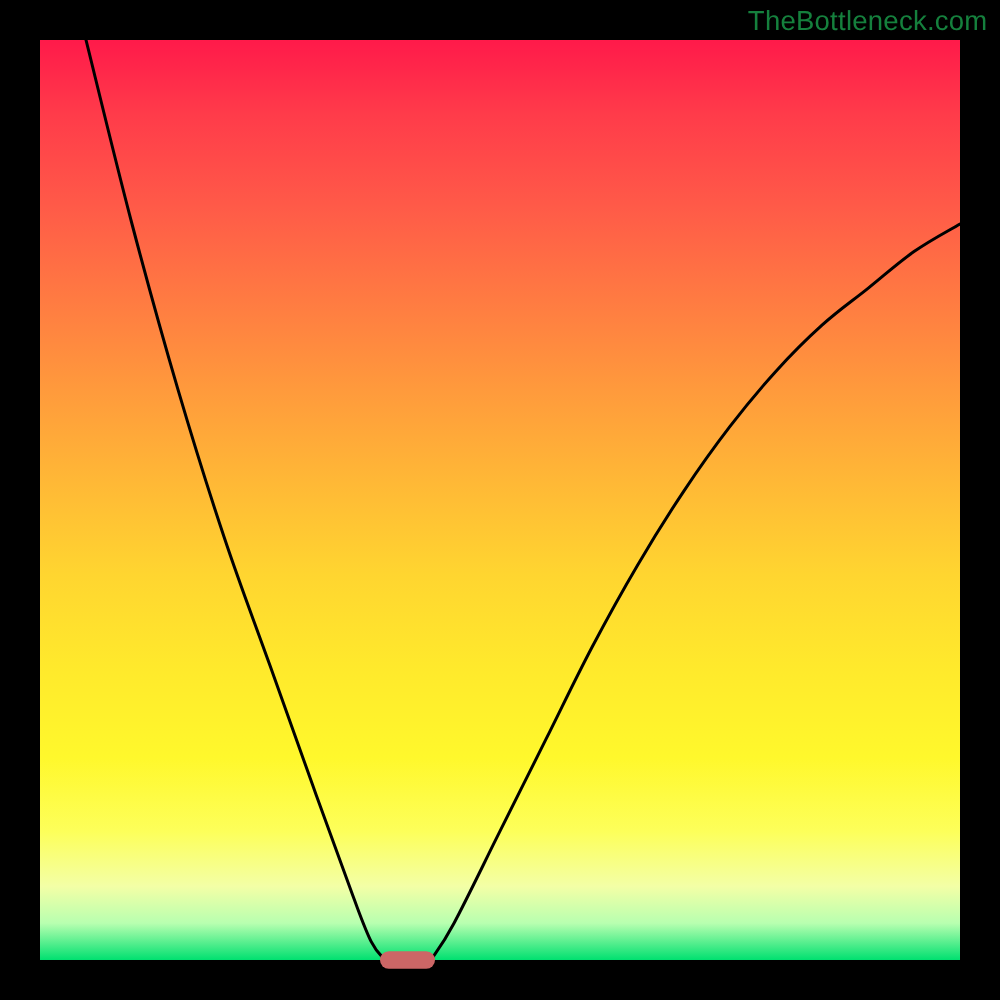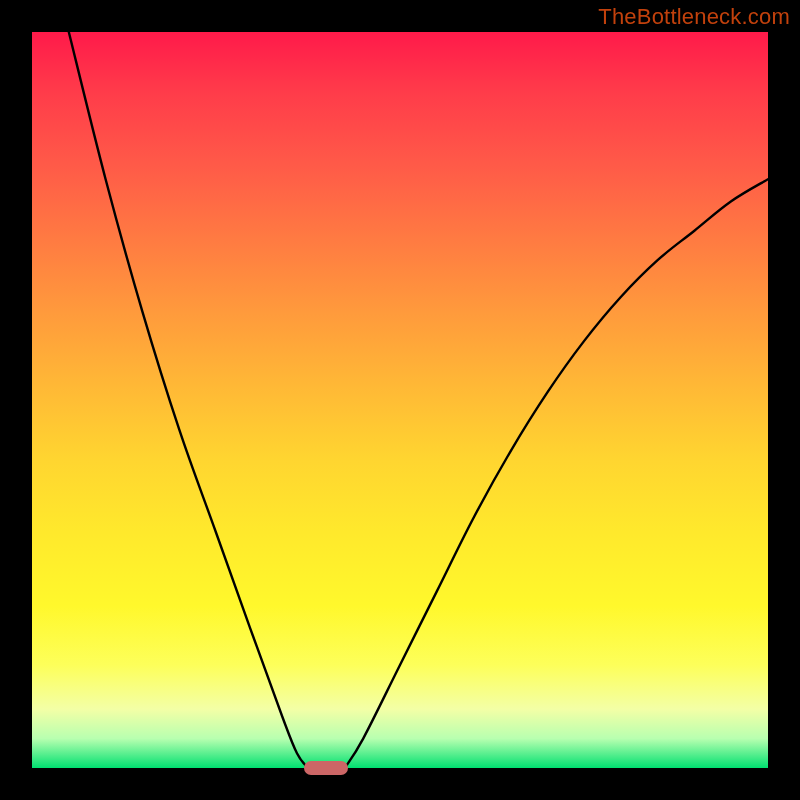--- a/index.html
+++ b/index.html
@@ -14,21 +14,21 @@
   .frame {
     position: relative;
     width: 800px;
     height: 800px;
     background: #000;
   }
   .attribution {
     position: absolute;
     top: 4px;
     right: 10px;
-    color: #c2410c;
+    color: #15803d;
     font-size: 22px;
     font-weight: 500;
     letter-spacing: 0.2px;
     z-index: 10;
   }
   .plot-area {
     position: absolute;
     left: 32px;
     top: 32px;
     width: 736px;

